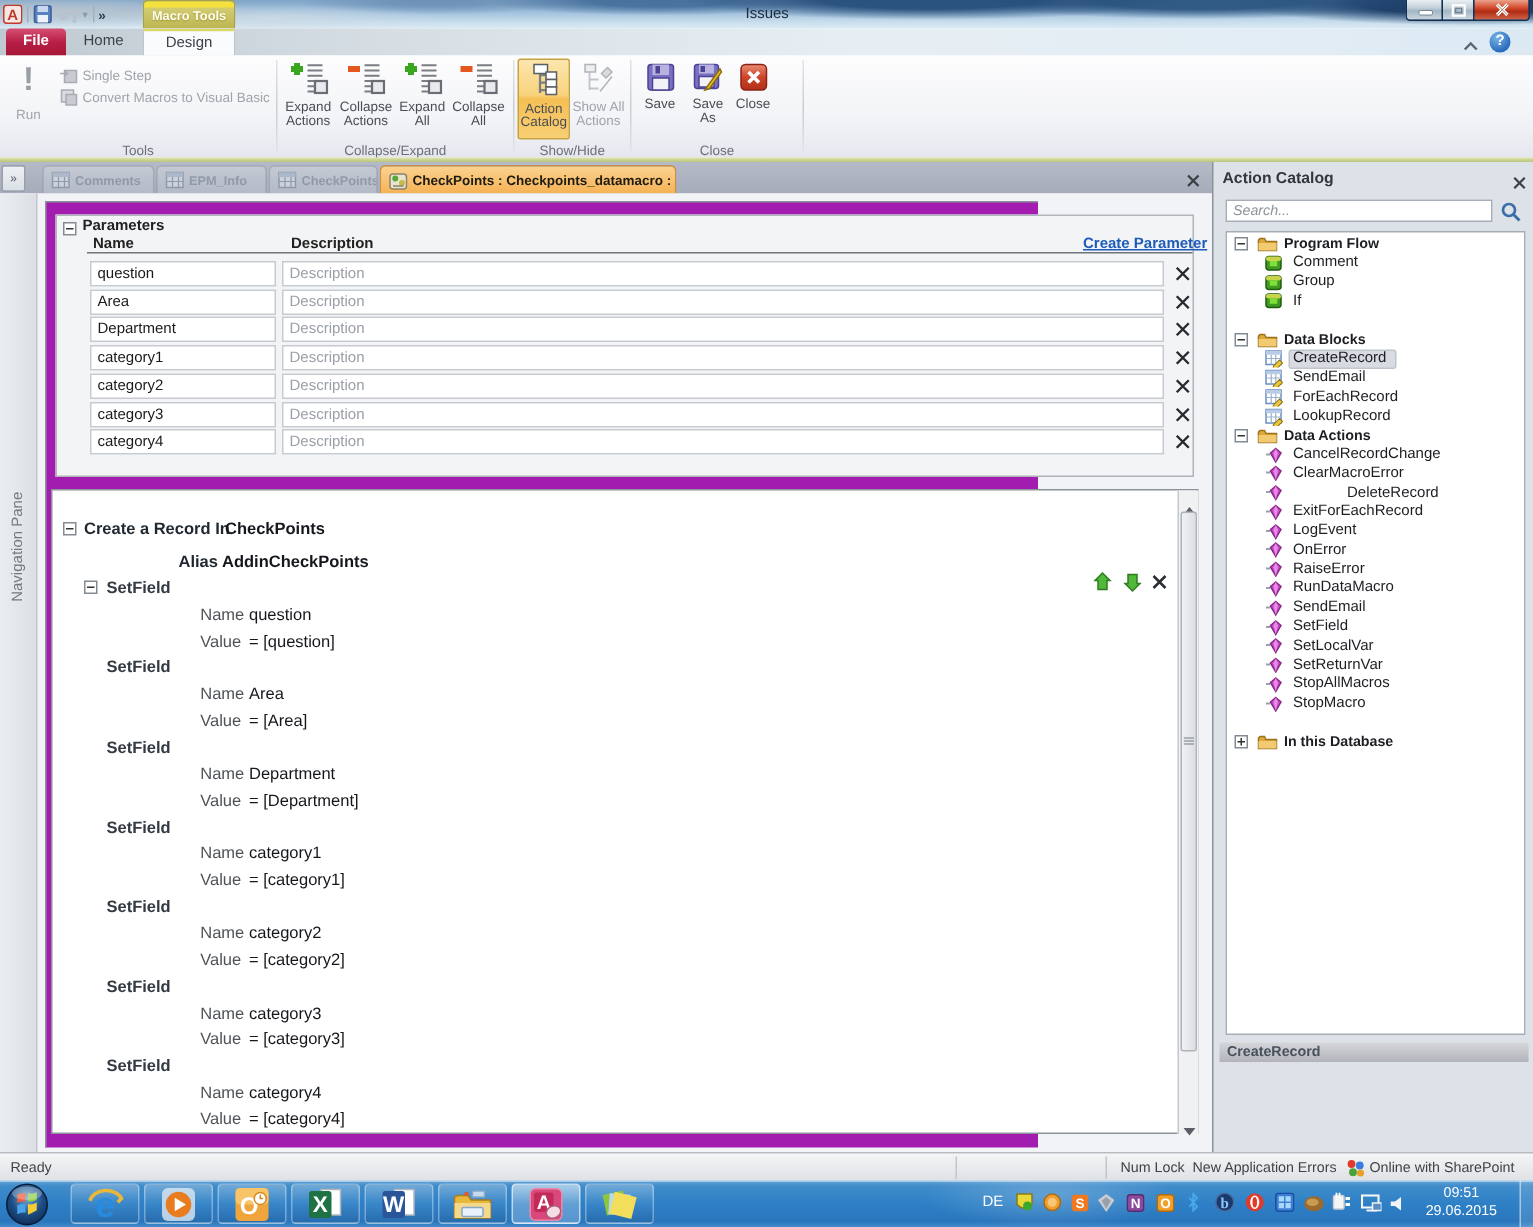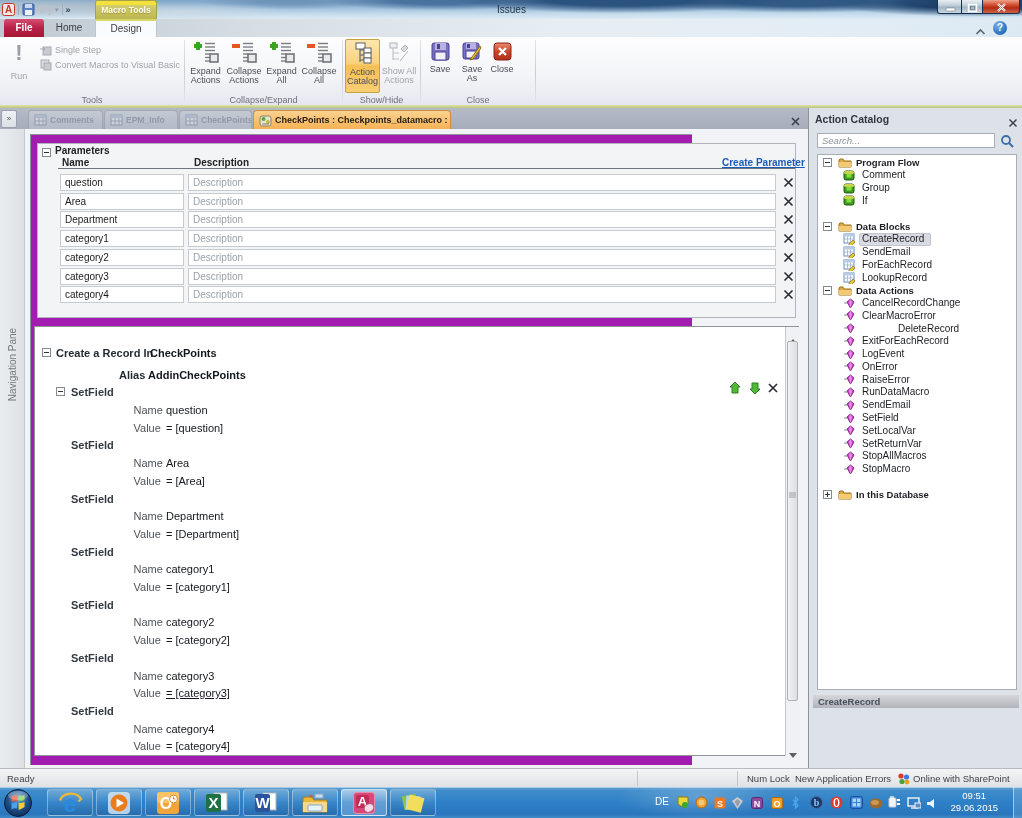--- a/index.html
+++ b/index.html
@@ -443,21 +443,21 @@
         <div class="mline" style="left:131px;top:254.0px;color:#14171c;">= [category1]</div>
         <div class="mline bold" style="left:36px;top:271.7px;color:#333a42;">SetField</div>
         <div class="mline dim" style="left:98.5px;top:289.4px;">Name</div>
         <div class="mline" style="left:131px;top:289.4px;color:#14171c;">category2</div>
         <div class="mline dim" style="left:98.5px;top:307.1px;">Value</div>
         <div class="mline" style="left:131px;top:307.1px;color:#14171c;">= [category2]</div>
         <div class="mline bold" style="left:36px;top:324.8px;color:#333a42;">SetField</div>
         <div class="mline dim" style="left:98.5px;top:342.5px;">Name</div>
         <div class="mline" style="left:131px;top:342.5px;color:#14171c;">category3</div>
         <div class="mline dim" style="left:98.5px;top:360.2px;">Value</div>
-        <div class="mline" style="left:131px;top:360.2px;color:#14171c;text-decoration:underline;">= [category3]</div>
+        <div class="mline" style="left:131px;top:360.2px;color:#14171c;">= [category3]</div>
         <div class="mline bold" style="left:36px;top:377.9px;color:#333a42;">SetField</div>
         <div class="mline dim" style="left:98.5px;top:395.6px;">Name</div>
         <div class="mline" style="left:131px;top:395.6px;color:#14171c;">category4</div>
         <div class="mline dim" style="left:98.5px;top:413.3px;">Value</div>
         <div class="mline" style="left:131px;top:413.3px;color:#14171c;">= [category4]</div>
       </div>
     <div class="sbar" style="left:750px;top:0;width:14px;height:429px;">
       <div class="abs" style="left:3px;top:4px;">
         <svg width="8" height="6">
             <path d="M4 0 L8 5 L0 5 Z" fill="#5a5e66"></path>

